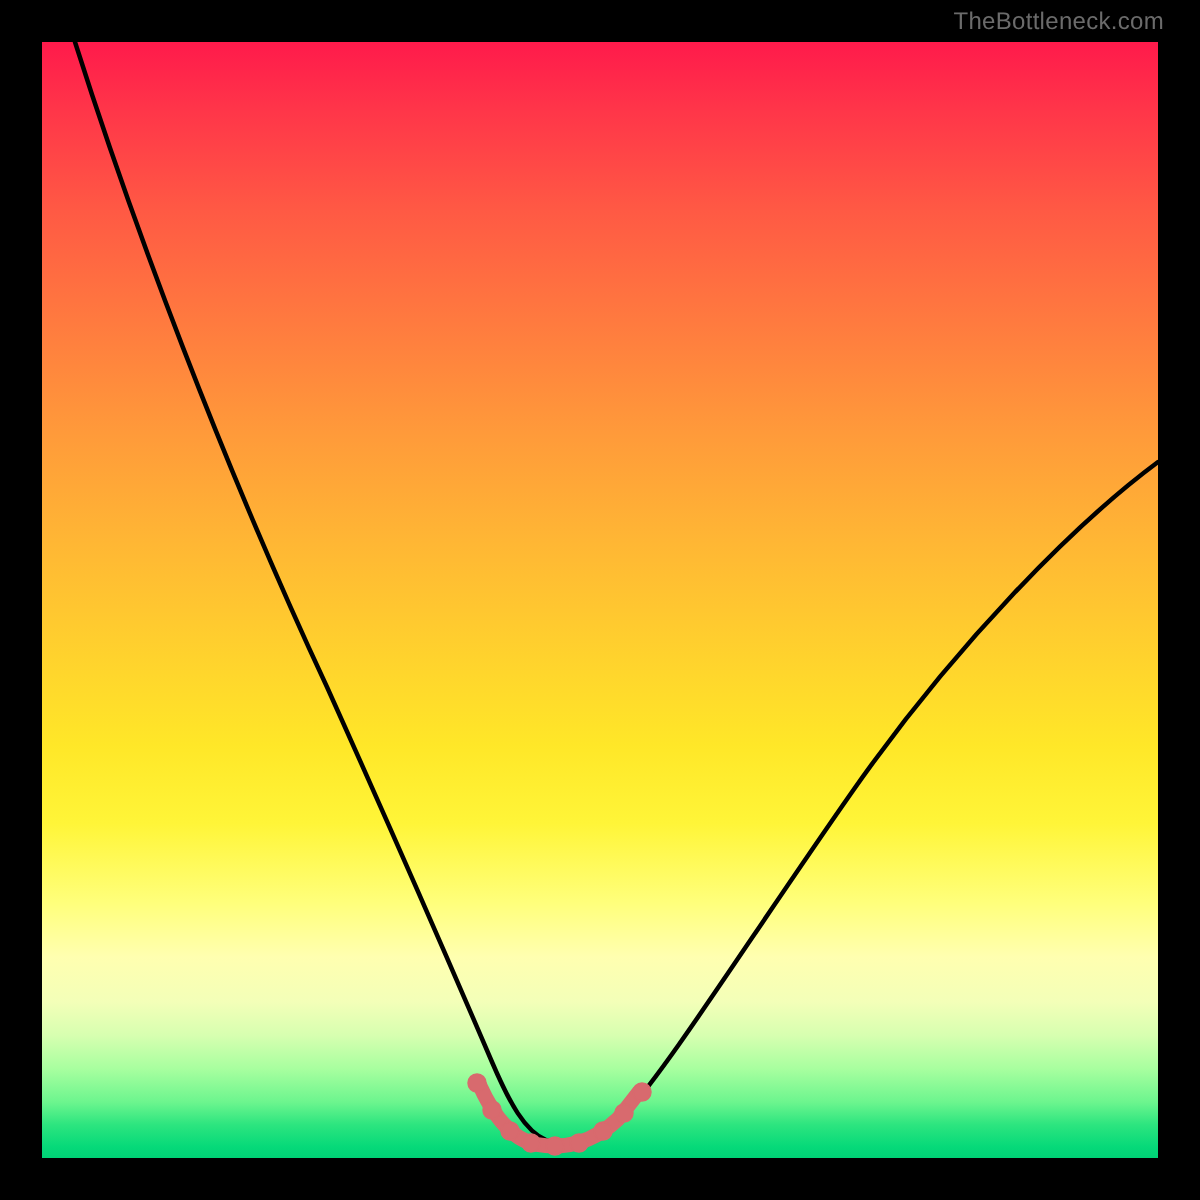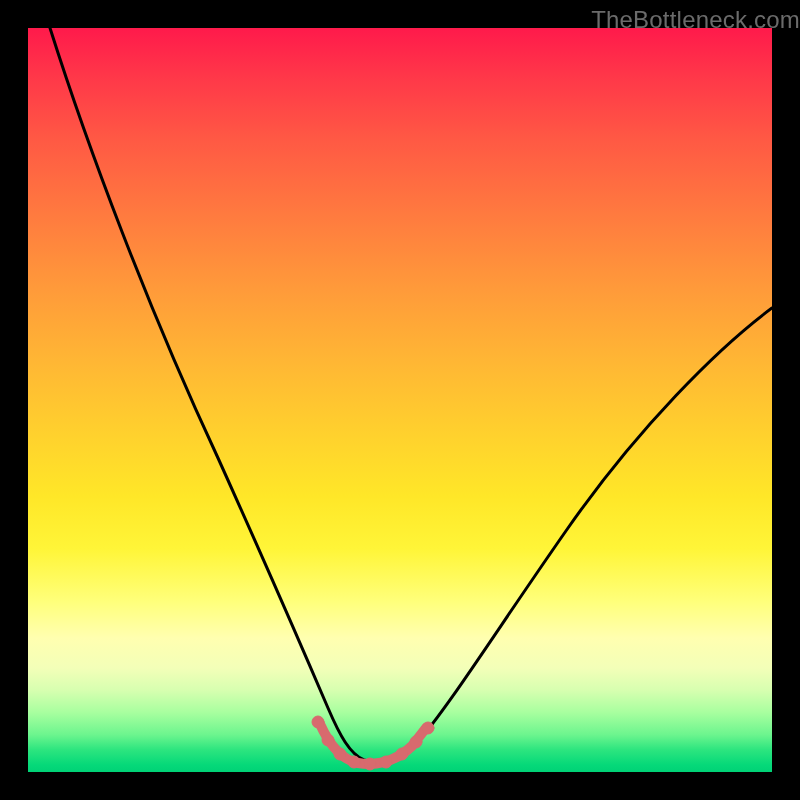--- a/index.html
+++ b/index.html
@@ -42,23 +42,23 @@
       #a8ff9f 92%,
       #6cf58e 95%,
       #2de57f 97%,
       #06d979 99%,
       #00d276 100%
     );
   }
   .watermark {
     position: absolute;
     top: 6px;
-    right: 0;
+    right: 24px;
     color: #6b6b6b;
-    font-size: 24px;
+    font-size: 16px;
     font-weight: 500;
     letter-spacing: 0.2px;
     user-select: none;
   }
   svg.curve {
     position: absolute;
     top: 0;
     left: 0;
   }
 </style>

